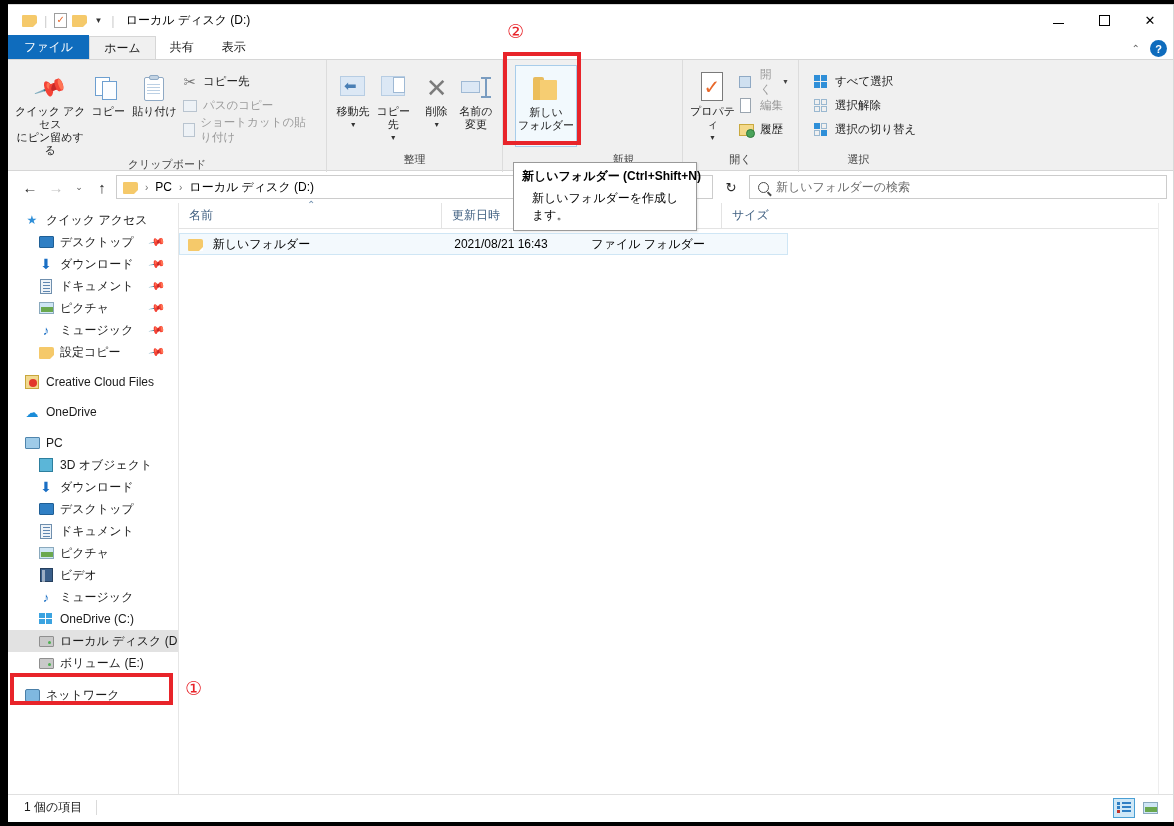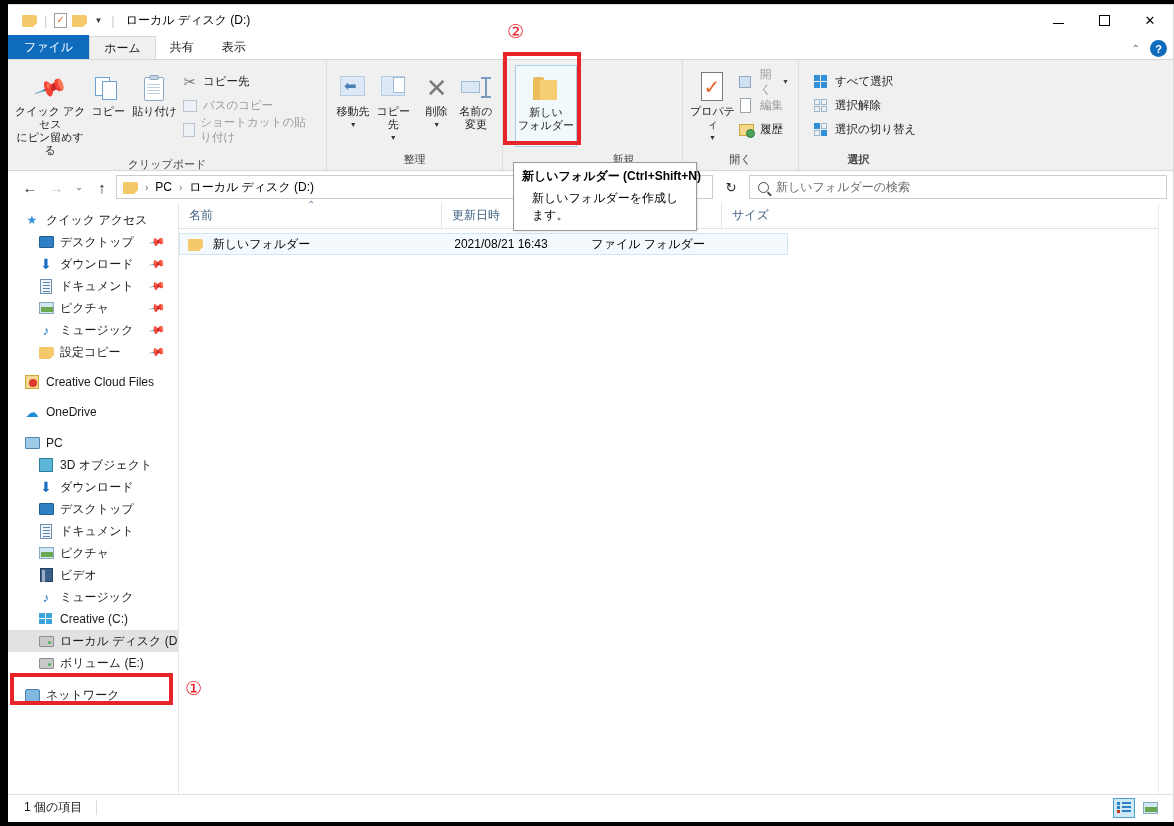--- a/index.html
+++ b/index.html
@@ -643,21 +643,21 @@
                 <i class="sq" style="left:0;top:1px;background:#2f8fd8;"></i>
                 <i class="sq" style="left:7px;top:1px;border:1px solid #9ab8d0;"></i>
                 <i class="sq" style="left:0;top:8px;border:1px solid #9ab8d0;"></i>
                 <i class="sq" style="left:7px;top:8px;background:#2f8fd8;"></i>
               </span>
             </span>
             <span>選択の切り替え</span>
           </div>
         </div>
       </div>
-      <div class="glabel" style="padding-right:40px;font-weight:bold;">選択</div>
+      <div class="glabel" style="padding-right:40px;">選択</div>
     </div>
   </div>
 
   <div class="navbar">
     <div class="navbtn">
           <span>←</span>
         </div>
     <div class="navbtn dim">
           <span>→</span>
         </div>
@@ -814,21 +814,21 @@
 
       <div class="navitem l1">
         <span class="ico">
           <i class="win-ic">
                 <i style="left:0;top:0;"></i>
                 <i style="left:7px;top:0;"></i>
                 <i style="left:0;top:6px;"></i>
                 <i style="left:7px;top:6px;"></i>
               </i>
         </span>
-        <span class="txt">Creative (C:)</span>
+        <span class="txt">OneDrive (C:)</span>
       </div>
 
       <div class="navitem l1 selected">
         <span class="ico">
               <i class="drive-ic"></i>
             </span>
         <span class="txt">ローカル ディスク (D:)</span>
       </div>
 
       <div class="navitem l1">

